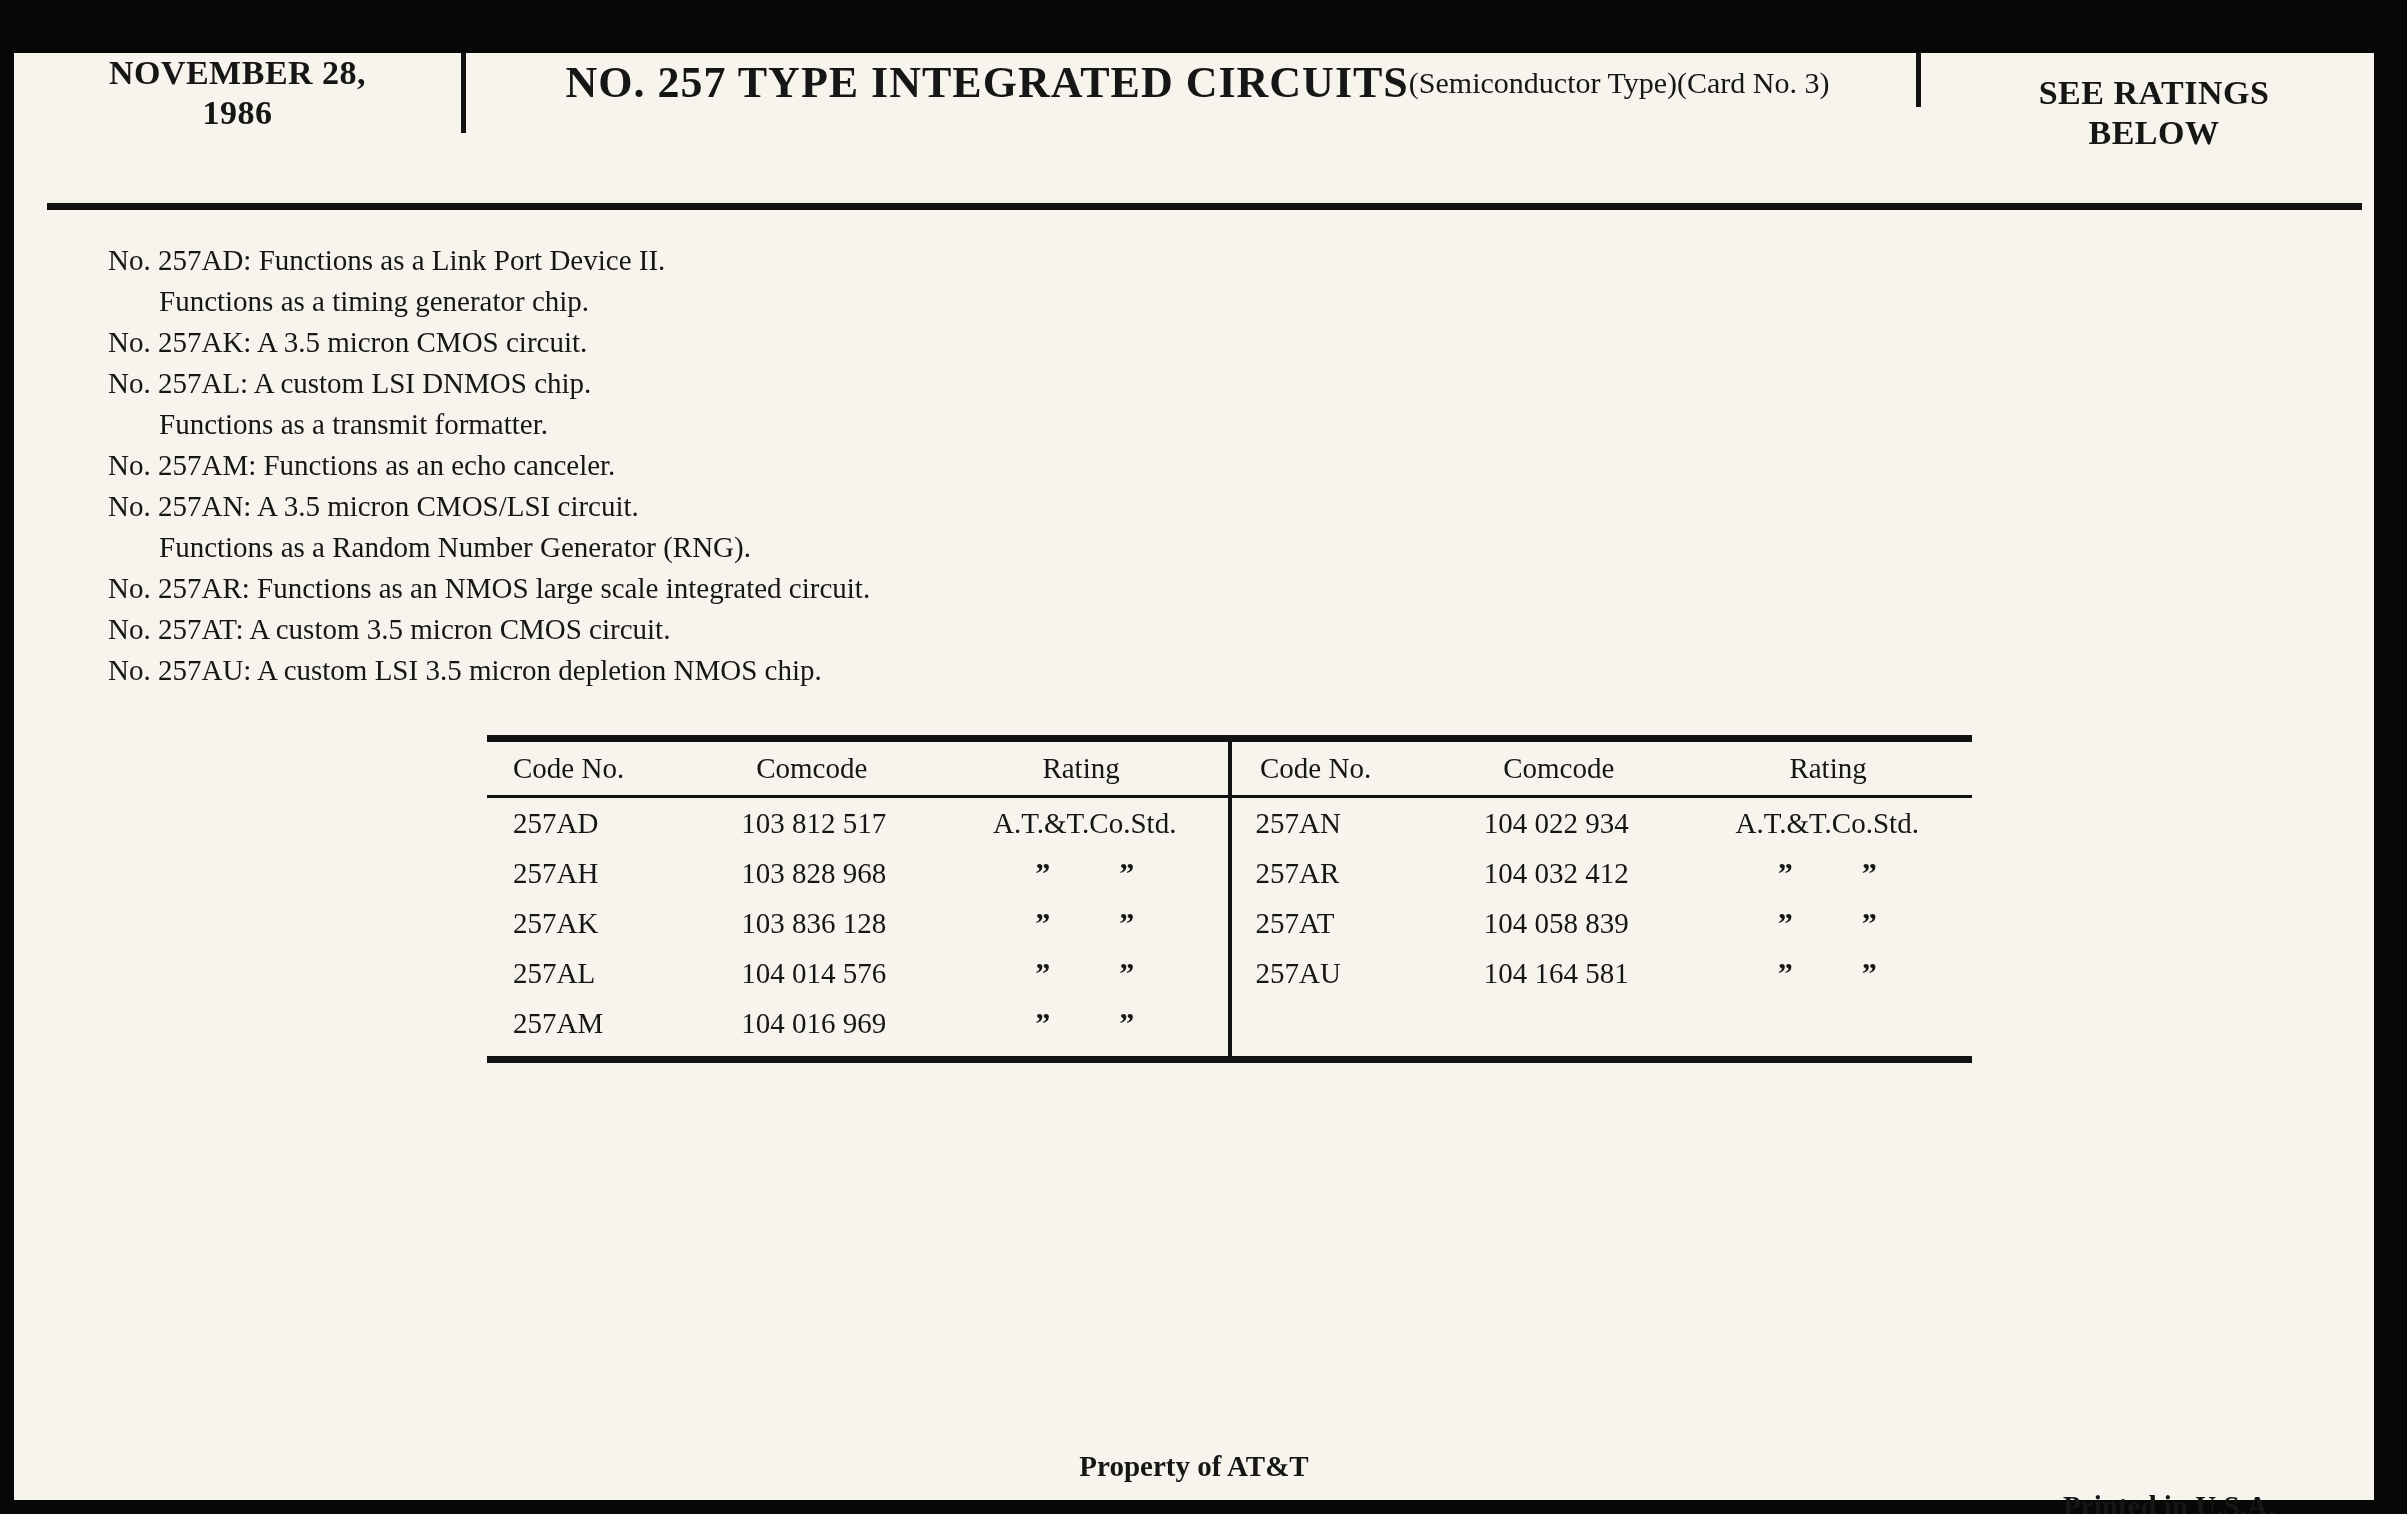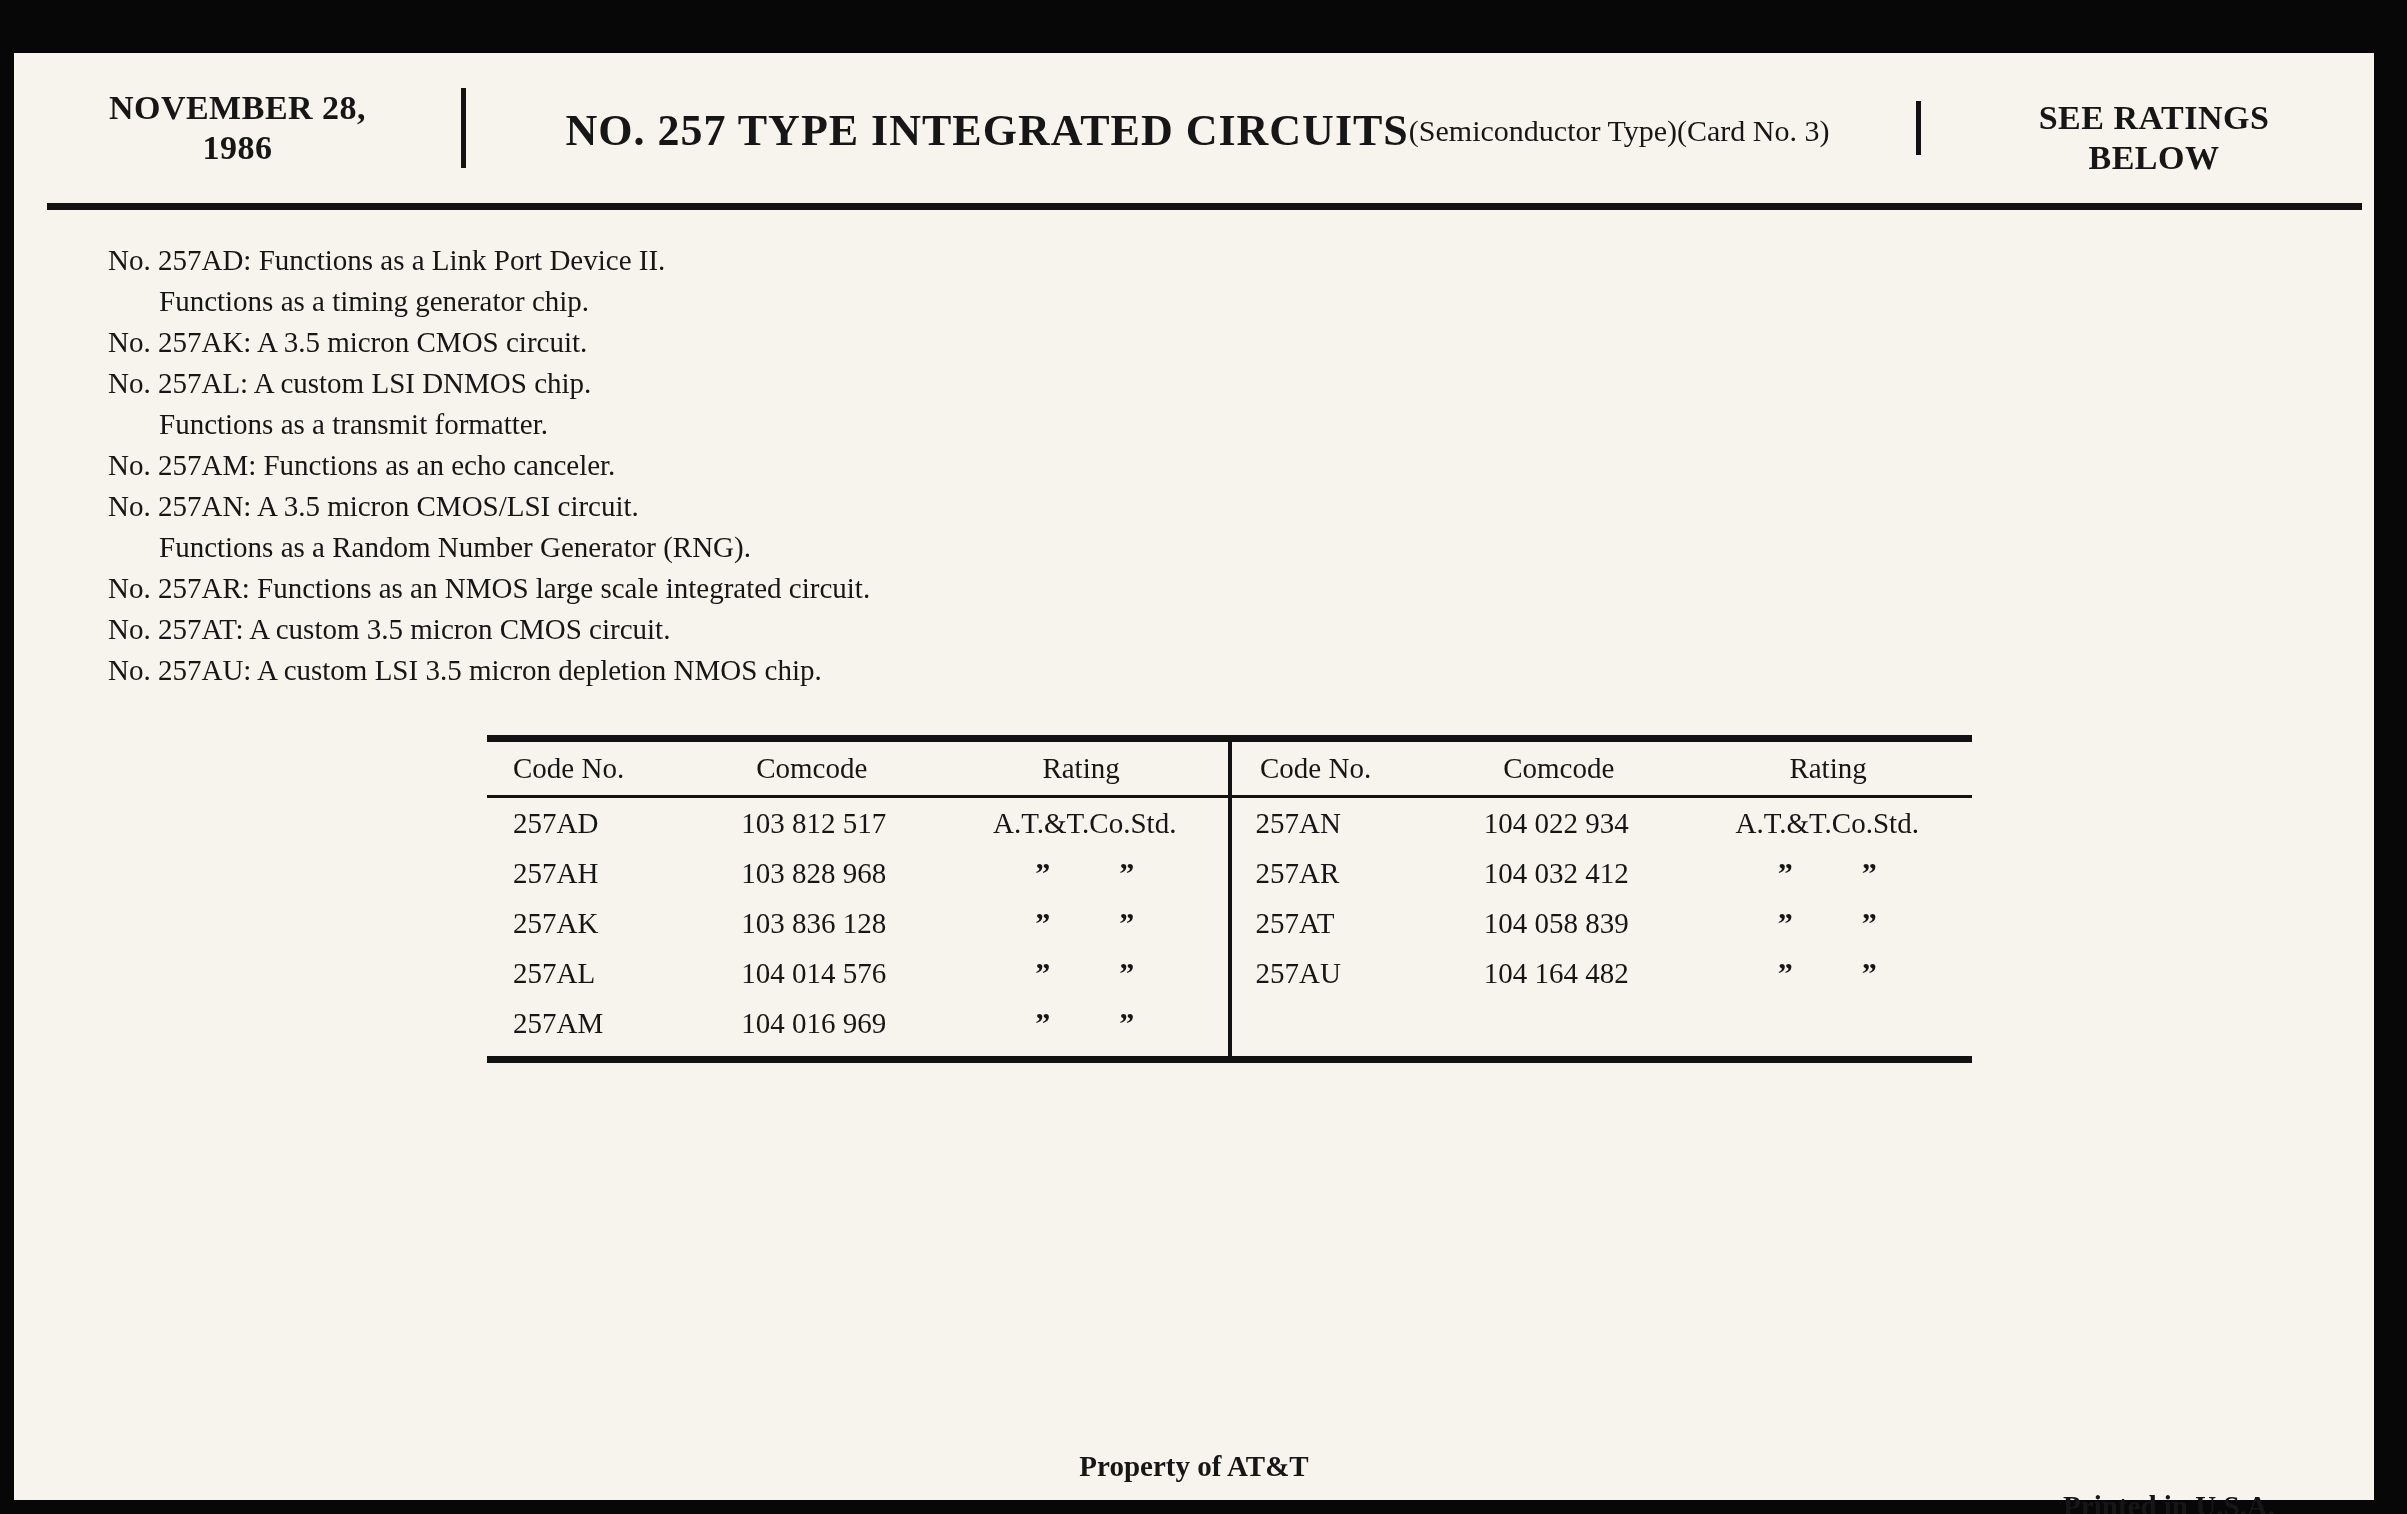--- a/index.html
+++ b/index.html
@@ -19,21 +19,21 @@
     left: 14px; top: 53px;
     width: 2360px; height: 1447px;
     background: #f6f4ed;
     color: #161616;
   }
 
   
   .header {
     display: flex;
     height: 150px;
-    align-items: center;
+    align-items: flex-start;
     gap: 13px;
   }
   .header-left {
     width: 447px;
     border-right: 5px solid #121212;
     display: flex; flex-direction: column;
     align-items: center; justify-content: center;
     text-align: center;
   }
   .header-left .date-line {
@@ -246,21 +246,21 @@
           <div class="trow">
             <div class="td col-code">257AT</div>
             <div class="td col-com">104 058 839</div>
             <div class="td col-rating ditto-cell">
               <span>”</span>
               <span>”</span>
             </div>
           </div>
           <div class="trow">
             <div class="td col-code">257AU</div>
-            <div class="td col-com">104 164 482</div>
+            <div class="td col-com">104 164 581</div>
             <div class="td col-rating ditto-cell">
               <span>”</span>
               <span>”</span>
             </div>
           </div>
         </div>
       </div>
     </div>
 
     <div class="footer">

